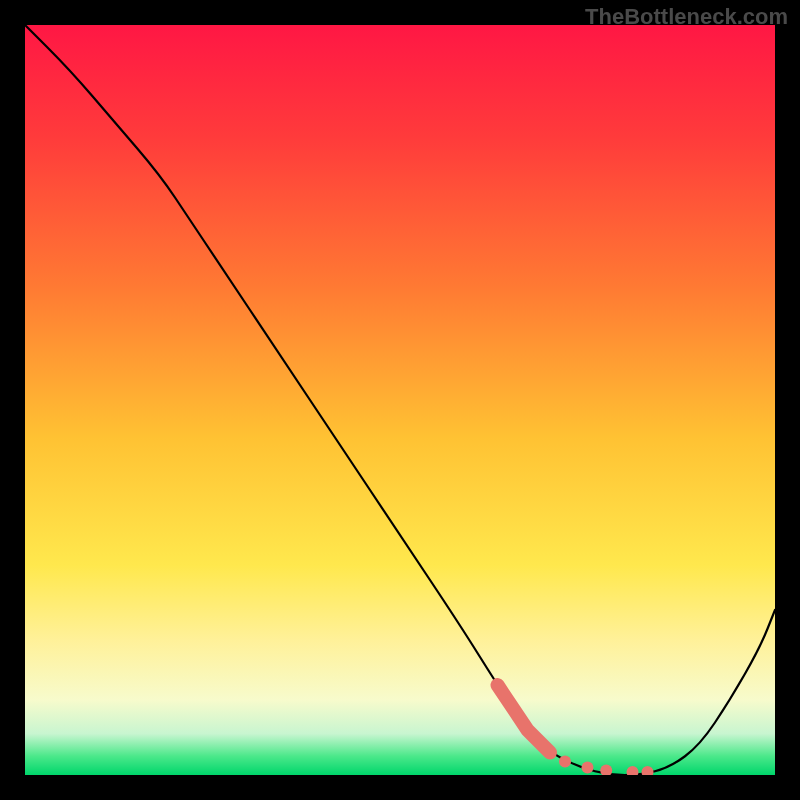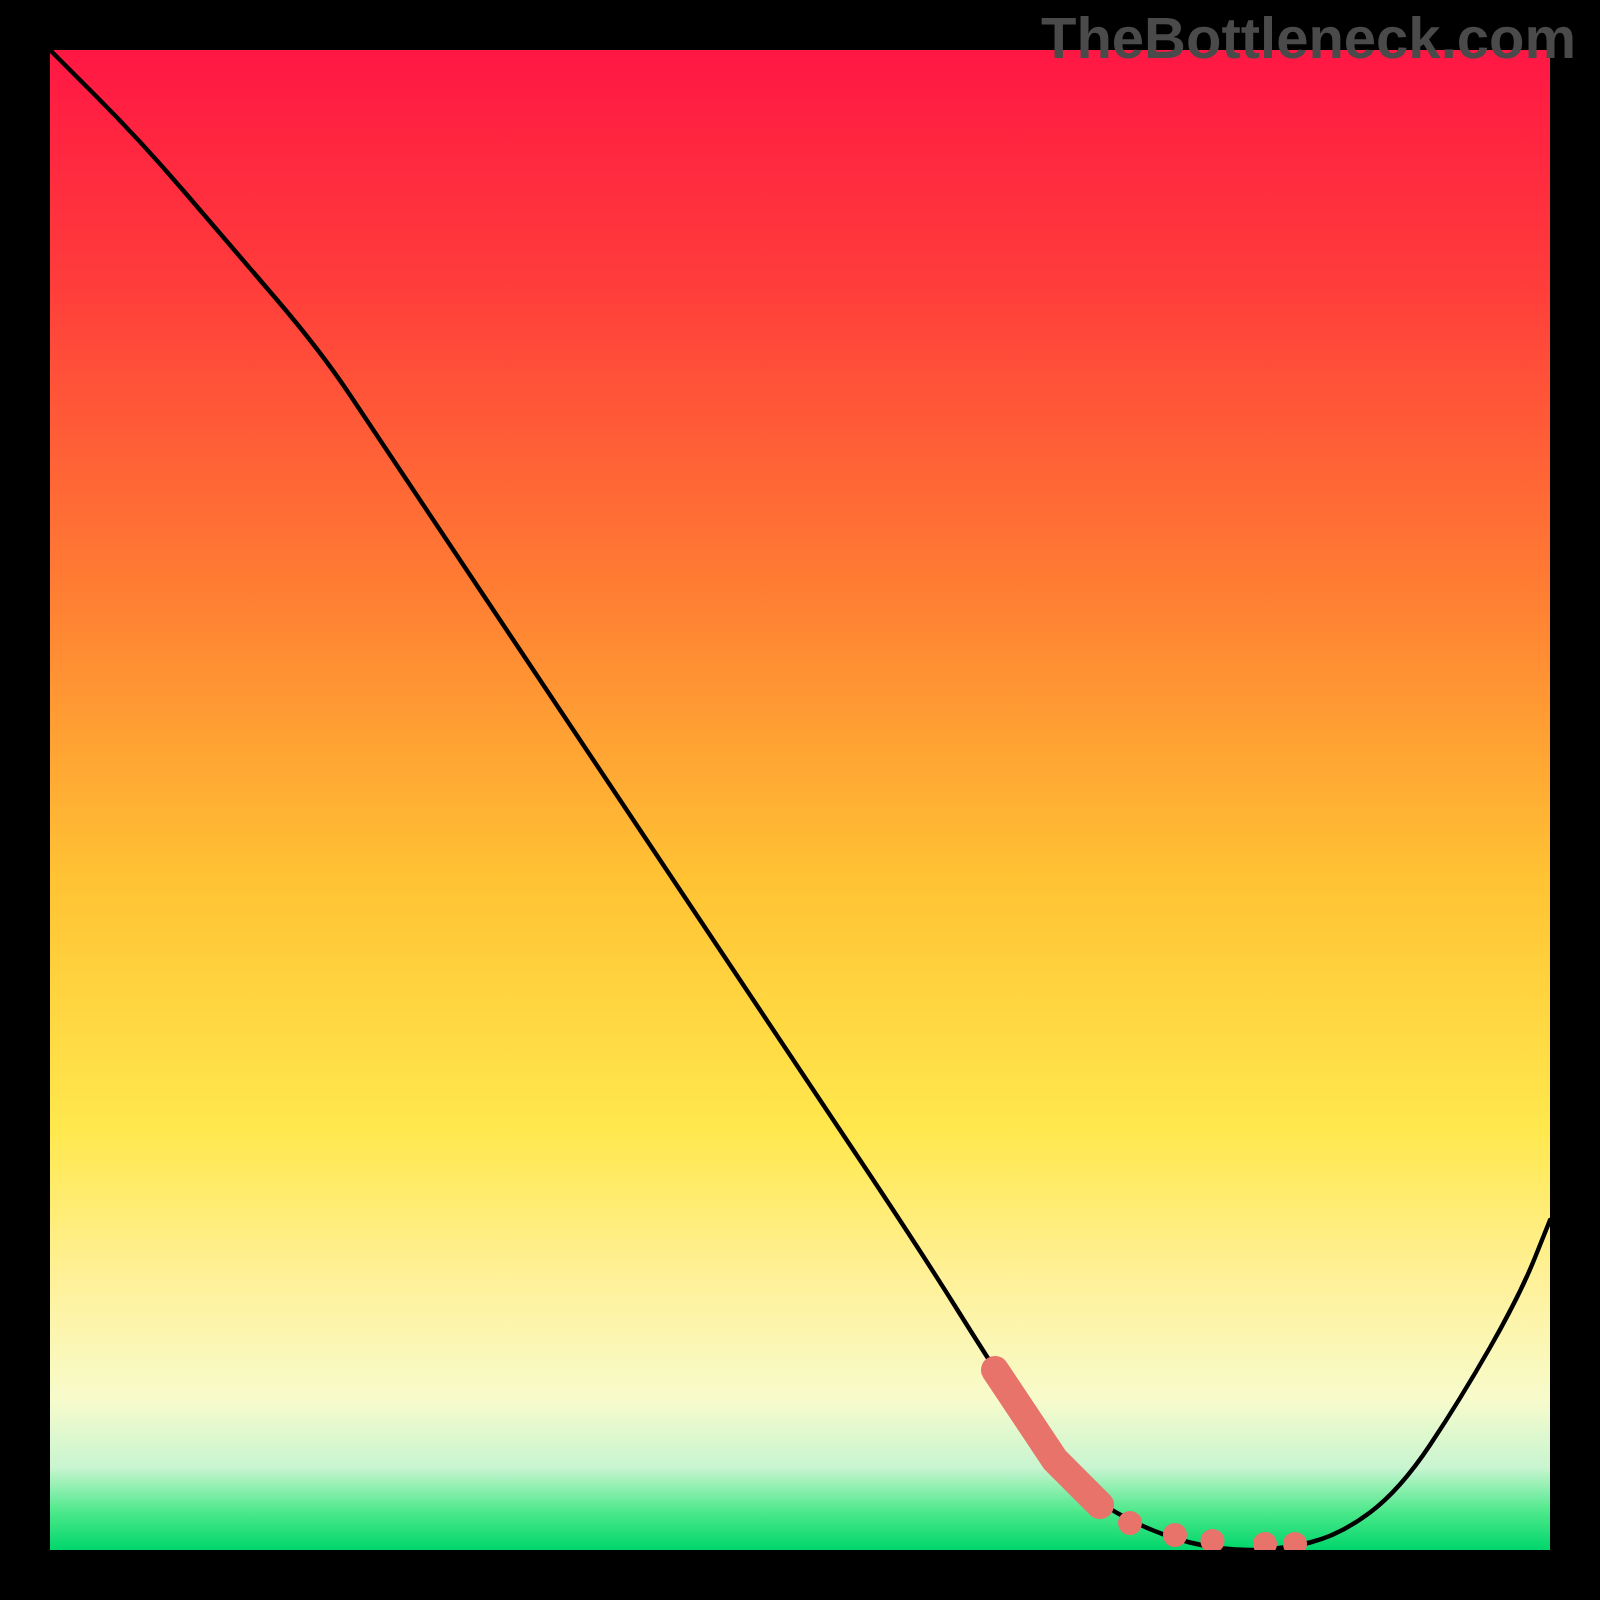--- a/index.html
+++ b/index.html
@@ -15,21 +15,21 @@
     position: relative;
     width: 800px;
     height: 800px;
     background: #000;
   }
   .watermark {
     position: absolute;
     top: 4px;
     right: 12px;
     color: #4a4a4a;
-    font-size: 29px;
+    font-size: 22px;
     font-weight: bold;
     z-index: 10;
   }
   .plot-area {
     position: absolute;
     left: 25px;
     top: 25px;
     width: 750px;
     height: 750px;
   }

